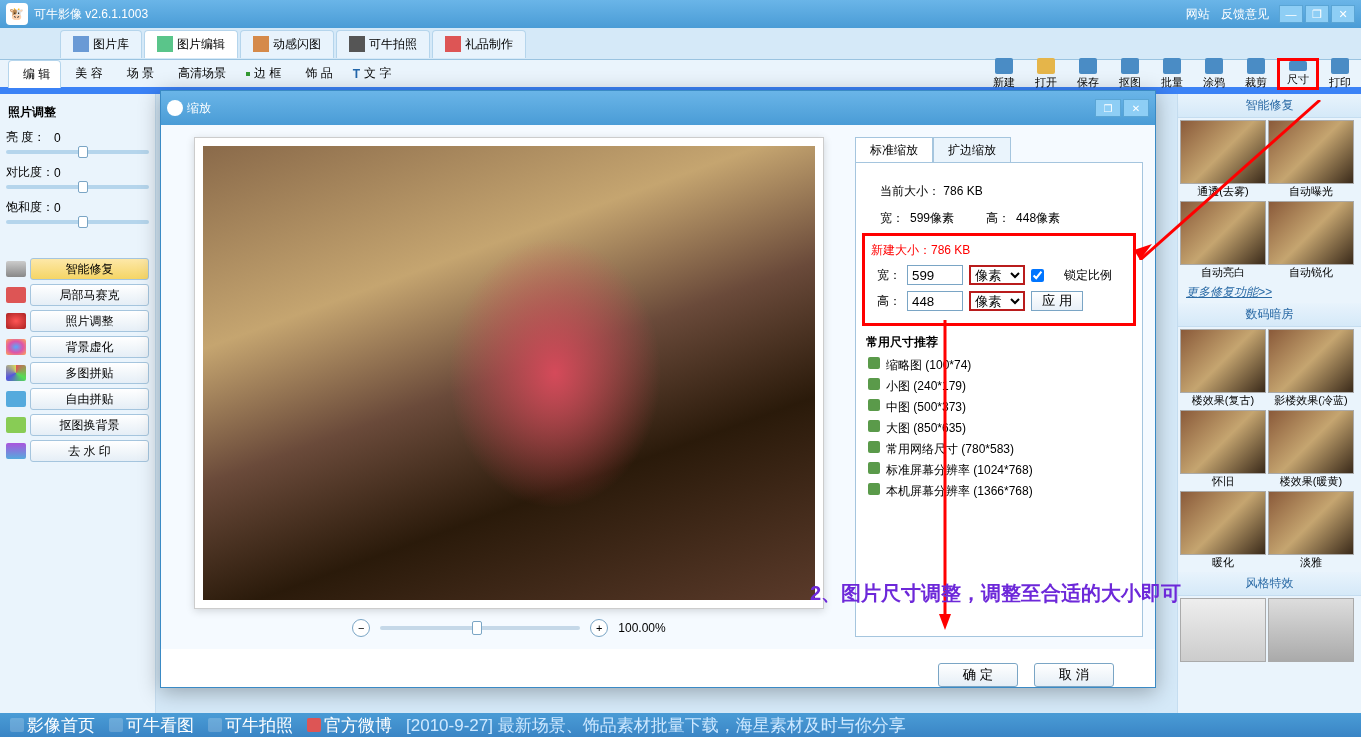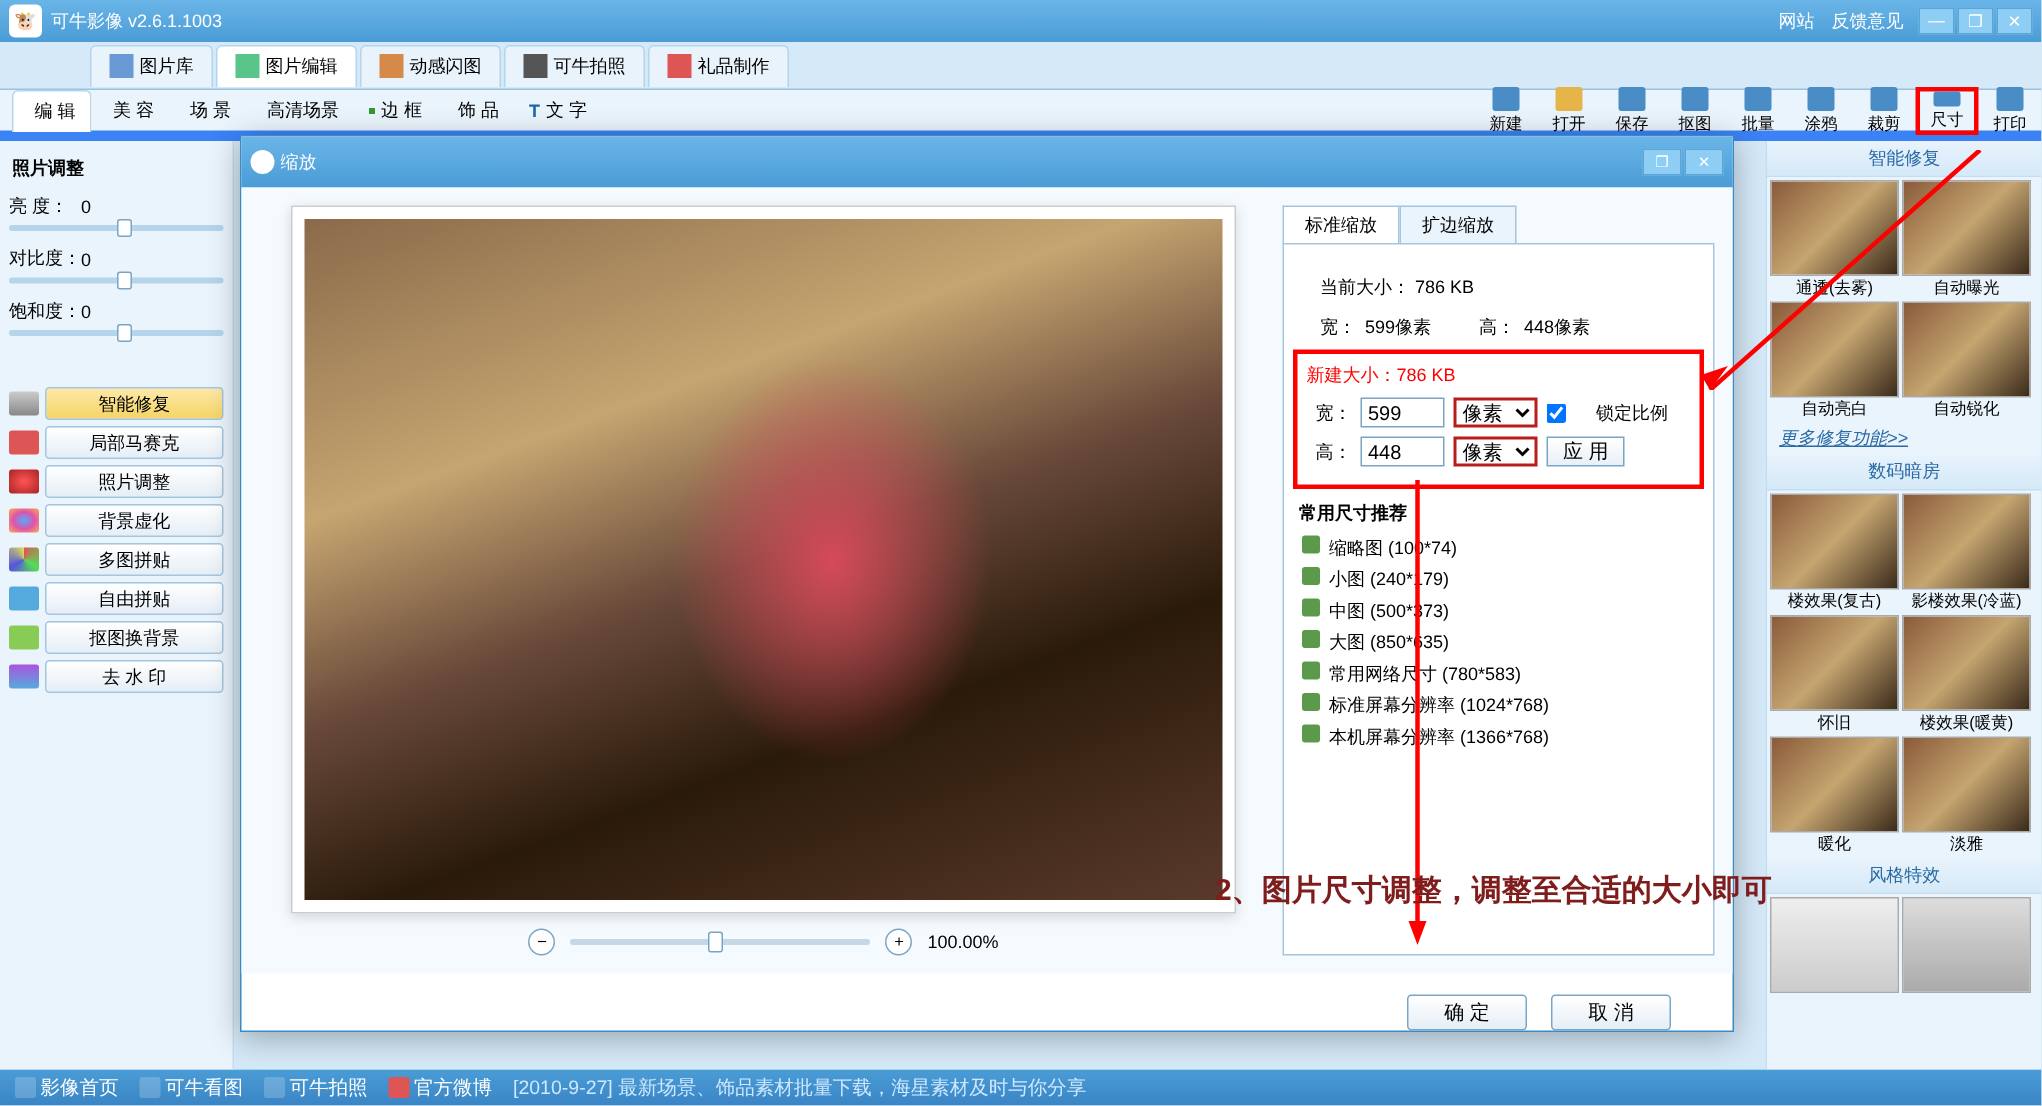--- a/index.html
+++ b/index.html
@@ -63,24 +63,24 @@
 .dialog .cbody .redbox { border: 3px solid red; padding: 6px; margin: 6px -4px; }
 .dialog .cbody .rec-title { margin: 8px 0 4px; font-weight: bold; }
 .dialog .cbody .rec { padding: 2px 0 2px 20px; position: relative; cursor: pointer; }
 .dialog .cbody .rec::before { content: ""; position: absolute; left: 2px; top: 2px; width: 12px; height: 12px; background: #5a9a4a; border-radius: 2px; }
 .dialog .dlg-footer { height: 40px; display: flex; align-items: flex-end; justify-content: flex-end; gap: 16px; padding-right: 41px; }
 .dialog .dlg-footer button { width: 80px; height: 24px; border: 1px solid #7aa5c5; background: linear-gradient(#fff,#e5eef6); border-radius: 3px; cursor: pointer; }
 .zoomrow { display: flex; align-items: center; gap: 10px; margin-top: 10px; }
 .zoomrow .zbtn { width: 18px; height: 18px; border-radius: 50%; border: 1px solid #7aa5c5; background: #fff; display: flex; align-items: center; justify-content: center; cursor: pointer; font-size: 11px; }
 .zoomrow .ztrack { flex: 1; height: 4px; background: #c5d8e8; position: relative; border-radius: 2px; }
 .zoomrow .zthumb { position: absolute; width: 10px; height: 14px; background: #fff; border: 1px solid #7aa5c5; top: -5px; left: 46%; border-radius: 2px; }
-.statusbar { height: 24px; background: linear-gradient(#4a9cd6,#3a85c5); display: flex; align-items: center; color: #fff; padding: 0 10px; gap: 14px; font-size: 13px; }
+.statusbar { height: 24px; background: linear-gradient(#4a9cd6,#3a85c5); display: flex; align-items: center; color: #fff; padding: 0 10px; gap: 14px; font-size: 17px; }
 .statusbar .slink { cursor: pointer; display: flex; align-items: center; gap: 3px; }
 .statusbar .sic { width: 14px; height: 14px; background: #fff3; border-radius: 2px; }
-.annotation { position: absolute; left: 810px; top: 580px; color: #7f1d1d; font-size: 20px; font-weight: bold; z-index: 100; pointer-events: none; }
+.annotation { position: absolute; left: 810px; top: 580px; color: #6d28d9; font-size: 20px; font-weight: bold; z-index: 100; pointer-events: none; }
 .redarrow1 { position: absolute; left: 1130px; top: 100px; width: 200px; height: 160px; z-index: 99; pointer-events: none; }
 .redarrow2 { position: absolute; left: 935px; top: 320px; width: 20px; height: 310px; z-index: 99; pointer-events: none; }
 </style>
 </head>
 <body>
 
 <div class="titlebar">
   <div class="logo">🐮</div>
   <div class="title">可牛影像  v2.6.1.1003</div>
   <div class="links">

